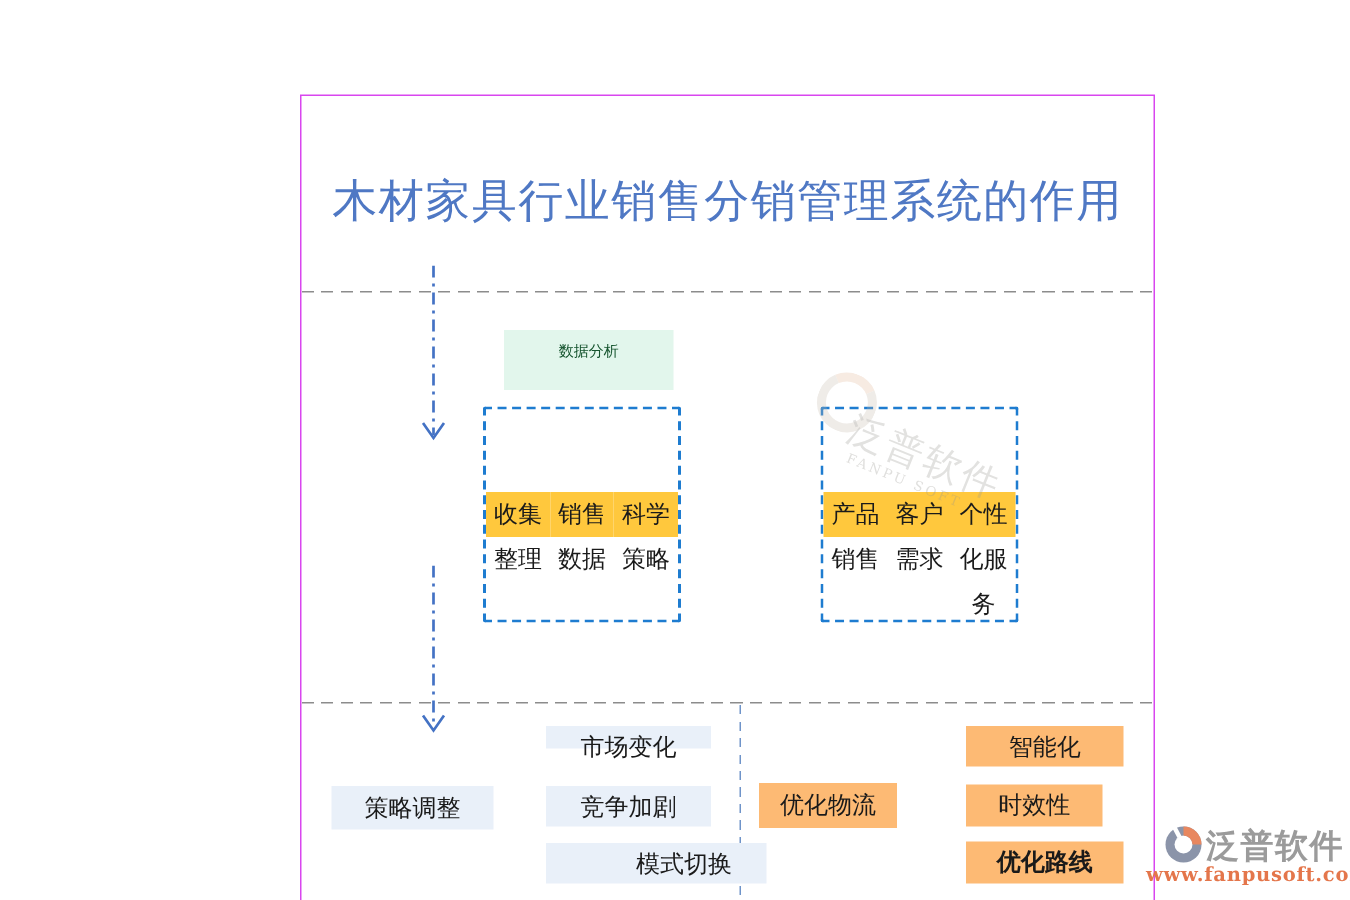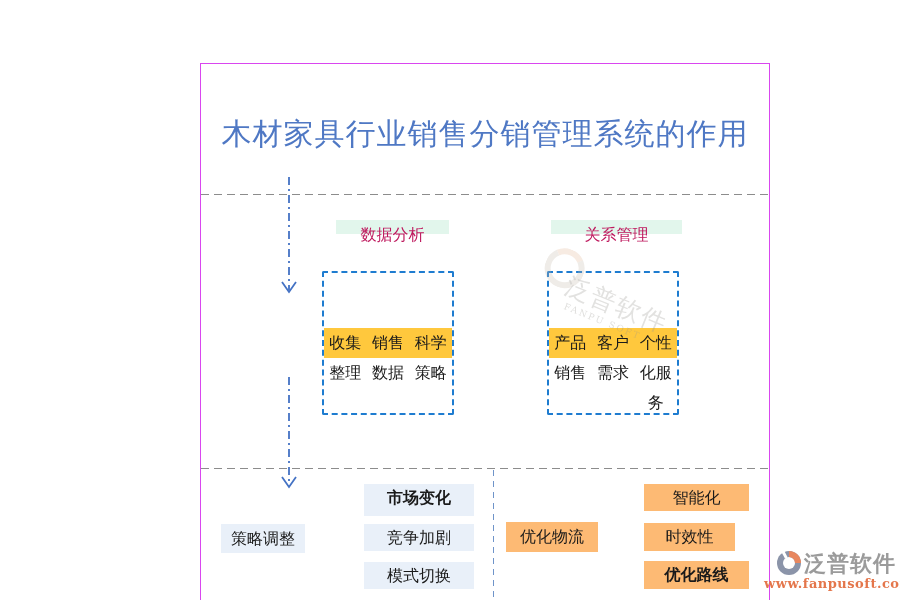--- a/index.html
+++ b/index.html
@@ -28,22 +28,22 @@
   .vdivider{
     position:absolute;left:292px;top:406px;bottom:0;width:1px;
     background:repeating-linear-gradient(180deg,#6F94C9 0 6px,transparent 6px 11px);
   }
   
   .arrow{position:absolute;left:78px;width:20px;}
   .arrow1{top:113px;height:125px;}
   .arrow2{top:313px;height:120px;}
   
   .hdr{
-    position:absolute;background:#E2F6EC;color:#be185d;
-    font-size:16px;text-align:center;height:14px;line-height:30px;
+    position:absolute;background:#E2F6EC;color:#14532d;
+    font-size:10px;text-align:center;height:40px;line-height:30px;
   }
   .hdr-left{left:135px;top:156px;width:113px;}
   .hdr-right{left:350px;top:156px;width:131px;}
   
   .dashbox{
     position:absolute;top:207px;width:128px;height:140px;
     border:2px dashed #1E7CD0;border-radius:2px;
     display:flex;justify-content:space-evenly;align-items:center;
   }
   .dashbox-left{left:121px;}
@@ -51,24 +51,24 @@
   .obtn{
     background:#FFC83D;color:#1a1a1a;font-size:16px;text-align:center;
     height:30px;line-height:30px;width:103px;
   }
   .dashbox-right .obtn{width:107px;}
   
   .bluebox{
     position:absolute;background:#E9F0F9;color:#1a1a1a;font-size:16px;
     text-align:center;height:29px;line-height:29px;
   }
-  .blue-label{left:20px;top:460px;width:84px;}
-  .blue-i0{left:163px;top:420px;width:110px;height:32px;line-height:27px;font-weight:bold;}
+  .blue-label{left:20px;top:460px;width:108px;}
+  .blue-i0{left:163px;top:420px;width:110px;height:15px;line-height:27px;}
   .blue-i1{left:163px;top:460px;width:110px;height:27px;line-height:27px;}
-  .blue-i2{left:163px;top:498px;width:110px;height:27px;line-height:27px;}
+  .blue-i2{left:163px;top:498px;width:110px;height:27px;line-height:27px;padding-left:37px;}
   
   .greenbox{
     position:absolute;background:#fdba74;color:#1a1a1a;font-size:16px;
     text-align:center;height:29px;line-height:29px;
   }
   .green-label{left:305px;top:458px;width:92px;height:30px;line-height:30px;}
   .green-i0{left:443px;top:420px;width:105px;height:27px;line-height:27px;}
   .green-i1{left:443px;top:459px;width:91px;height:28px;line-height:28px;}
   .green-i2{left:443px;top:497px;width:105px;height:28px;line-height:28px;font-weight:bold;}
   
@@ -110,21 +110,20 @@
   <div class="title">木材家具行业销售分销管理系统的作用</div>
 
   <div class="hline hline1"></div>
 
   <svg class="arrow arrow1" viewBox="0 0 20 125">
     <line x1="10" y1="0" x2="10" y2="113" stroke="#4472C4" stroke-width="1.8" stroke-dasharray="8 4 2 4"></line>
     <path d="M3 105 L10 115 L17 105" fill="none" stroke="#4472C4" stroke-width="1.8"></path>
   </svg>
 
   <div class="hdr hdr-left">数据分析</div>
-  <div class="hdr hdr-right">关系管理</div>
 
   <div class="dashbox dashbox-left">
     <div class="obtn">收集整理</div>
     <div class="obtn">销售数据</div>
     <div class="obtn">科学策略</div>
   </div>
 
   <div class="dashbox dashbox-right">
     <div class="obtn">产品销售</div>
     <div class="obtn">客户需求</div>

